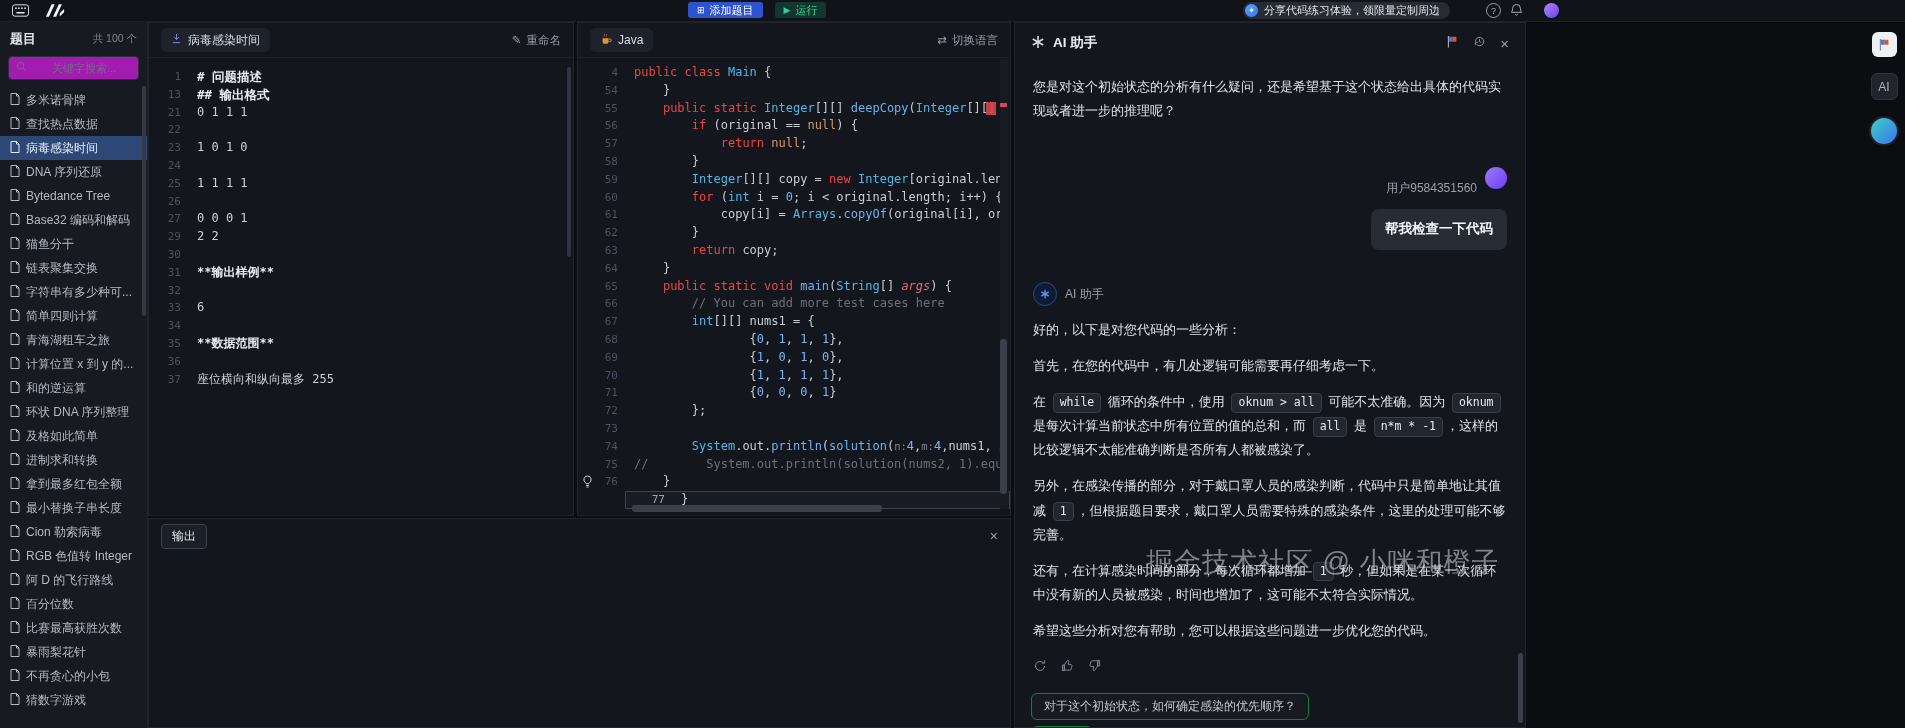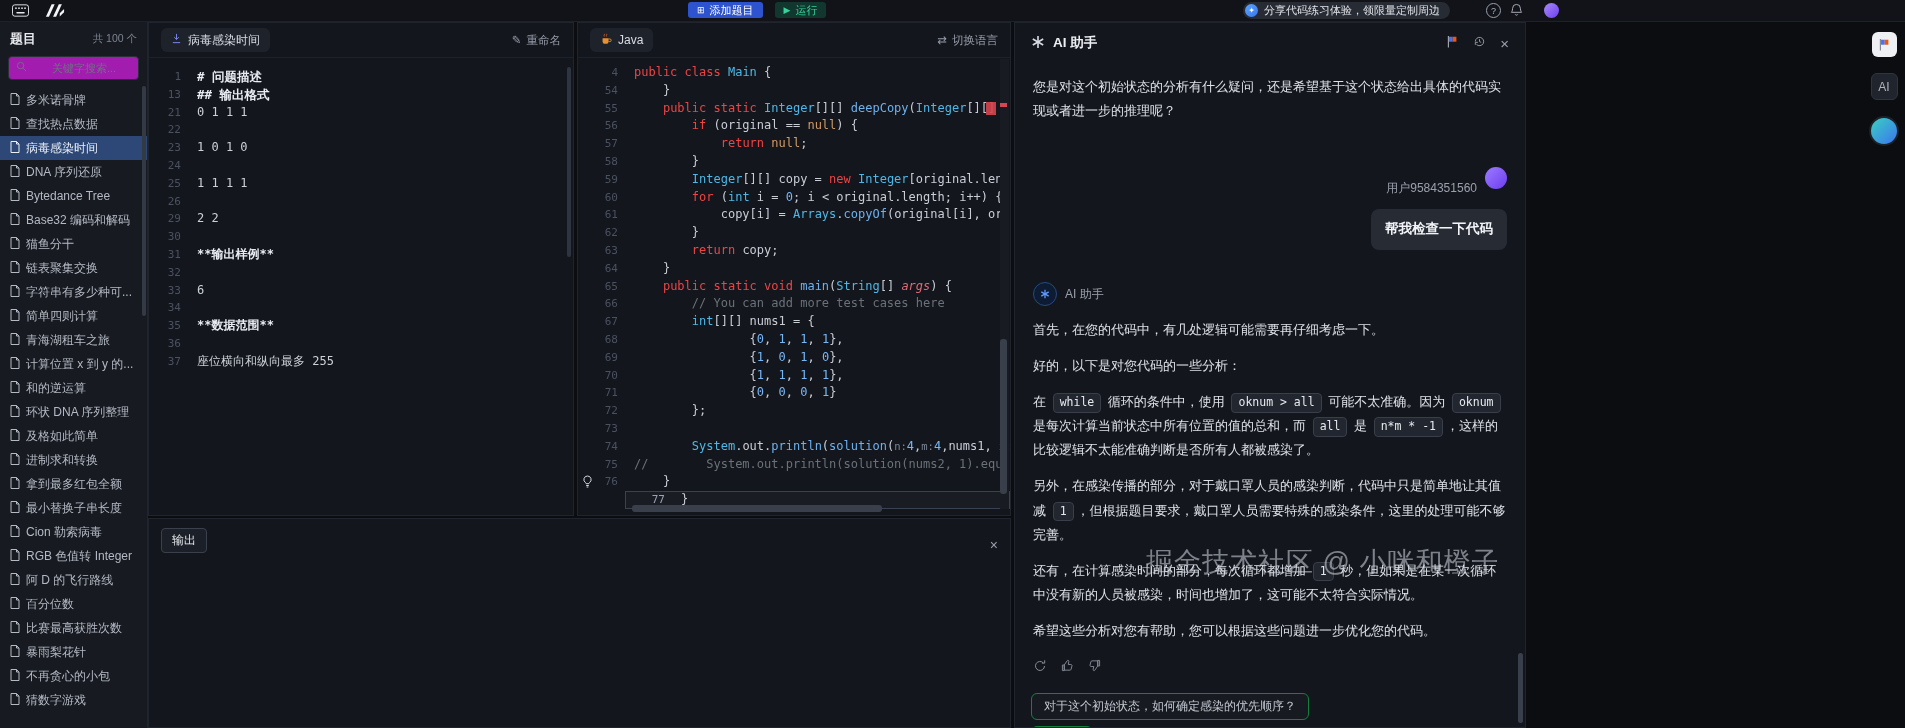--- a/index.html
+++ b/index.html
@@ -369,20 +369,21 @@
   </div>
   <div class="desc-body">
       <div class="p-row"><span class="p-no">1</span><span class="p-text p-h"># 问题描述</span></div>
       <div class="p-row"><span class="p-no">13</span><span class="p-text p-h">## 输出格式</span></div>
       <div class="p-row"><span class="p-no">21</span><span class="p-text ">0 1 1 1</span></div>
       <div class="p-row"><span class="p-no">22</span><span class="p-text "></span></div>
       <div class="p-row"><span class="p-no">23</span><span class="p-text ">1 0 1 0</span></div>
       <div class="p-row"><span class="p-no">24</span><span class="p-text "></span></div>
       <div class="p-row"><span class="p-no">25</span><span class="p-text ">1 1 1 1</span></div>
       <div class="p-row"><span class="p-no">26</span><span class="p-text "></span></div>
+      <div class="p-row"><span class="p-no">27</span><span class="p-text ">0 0 0 1</span></div>
       <div class="p-row"><span class="p-no">29</span><span class="p-text ">2 2</span></div>
       <div class="p-row"><span class="p-no">30</span><span class="p-text "></span></div>
       <div class="p-row"><span class="p-no">31</span><span class="p-text p-b">**输出样例**</span></div>
       <div class="p-row"><span class="p-no">32</span><span class="p-text "></span></div>
       <div class="p-row"><span class="p-no">33</span><span class="p-text ">6</span></div>
       <div class="p-row"><span class="p-no">34</span><span class="p-text "></span></div>
       <div class="p-row"><span class="p-no">35</span><span class="p-text p-b">**数据范围**</span></div>
       <div class="p-row"><span class="p-no">36</span><span class="p-text "></span></div>
       <div class="p-row"><span class="p-no">37</span><span class="p-text ">座位横向和纵向最多 255</span></div>
     </div>
@@ -439,21 +440,21 @@
   <div class="ed-vtrack">
     <div class="ed-rmark"></div>
     <div class="ed-vthumb"></div>
   </div>
   <div class="ed-htrack">
     <div class="ed-hthumb"></div>
   </div>
 </div>
 
 <div class="panel output-panel">
-  <div class="panel-head" style="border-bottom:none;align-items:flex-end;">
+  <div class="panel-head" style="border-bottom:none;">
     <span class="out-chip">输出</span>
     <span class="out-close">×</span>
   </div>
   <div></div>
 </div>
 
 <div class="panel ai-panel">
   <div class="ai-head">
     <div class="ai-head-left">
       <span>
@@ -500,22 +501,22 @@
             <g stroke="#5f9bff" stroke-width="1.8">
               <line x1="7" y1="1" x2="7" y2="13"></line>
               <line x1="1.8" y1="4" x2="12.2" y2="10"></line>
               <line x1="1.8" y1="10" x2="12.2" y2="4"></line>
             </g>
           </svg>
       </span>
       <span class="ai-bot-name">AI 助手</span>
     </div>
     <div id="ai-pars">
+        <div class="ai-par"><span>好的，以下是对您代码的一些分析：</span></div>
         <div class="ai-par"><span>首先，在您的代码中，有几处逻辑可能需要再仔细考虑一下。</span></div>
-        <div class="ai-par"><span>好的，以下是对您代码的一些分析：</span></div>
         <div class="ai-par"><span>在 </span><span class="inline-code">while</span><span> 循环的条件中，使用 </span><span class="inline-code">oknum &gt; all</span><span> 可能不太准确。因为 </span><span class="inline-code">oknum</span><span> 是每次计算当前状态中所有位置的值的总和，而 </span><span class="inline-code">all</span><span> 是 </span><span class="inline-code">n*m * -1</span><span>，这样的比较逻辑不太能准确判断是否所有人都被感染了。</span></div>
         <div class="ai-par"><span>另外，在感染传播的部分，对于戴口罩人员的感染判断，代码中只是简单地让其值减 </span><span class="inline-code">1</span><span>，但根据题目要求，戴口罩人员需要特殊的感染条件，这里的处理可能不够完善。</span></div>
         <div class="ai-par"><span>还有，在计算感染时间的部分，每次循环都增加 </span><span class="inline-code">1</span><span> 秒，但如果是在某一次循环中没有新的人员被感染，时间也增加了，这可能不太符合实际情况。</span></div>
         <div class="ai-par"><span>希望这些分析对您有帮助，您可以根据这些问题进一步优化您的代码。</span></div>
       </div>
     <div class="ai-actions">
       <span>
         <svg width="14" height="14" viewBox="0 0 14 14">
             <path d="M11.5 7a4.5 4.5 0 1 1-1.3-3.2" fill="none" stroke="currentColor"></path>
             <path d="M11.7 1.3v2.8H8.9" fill="none" stroke="currentColor"></path>

